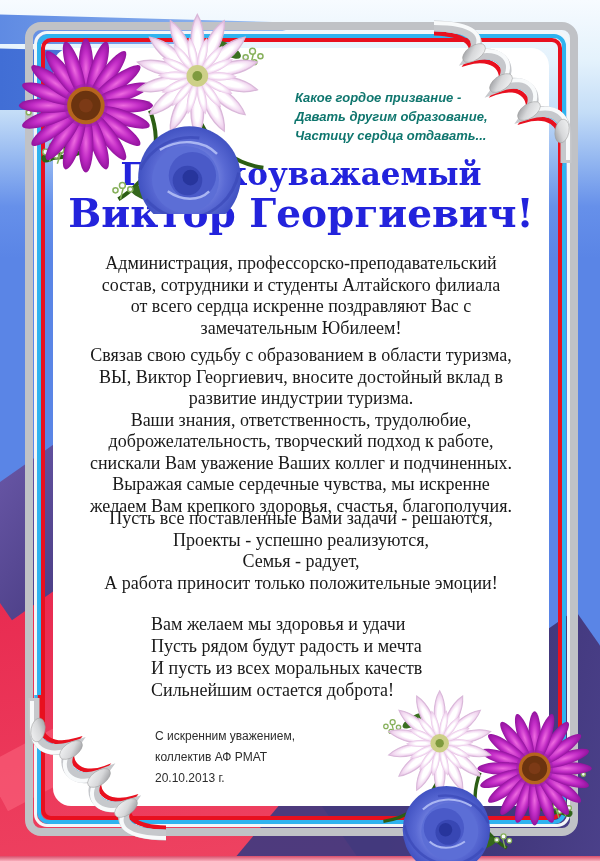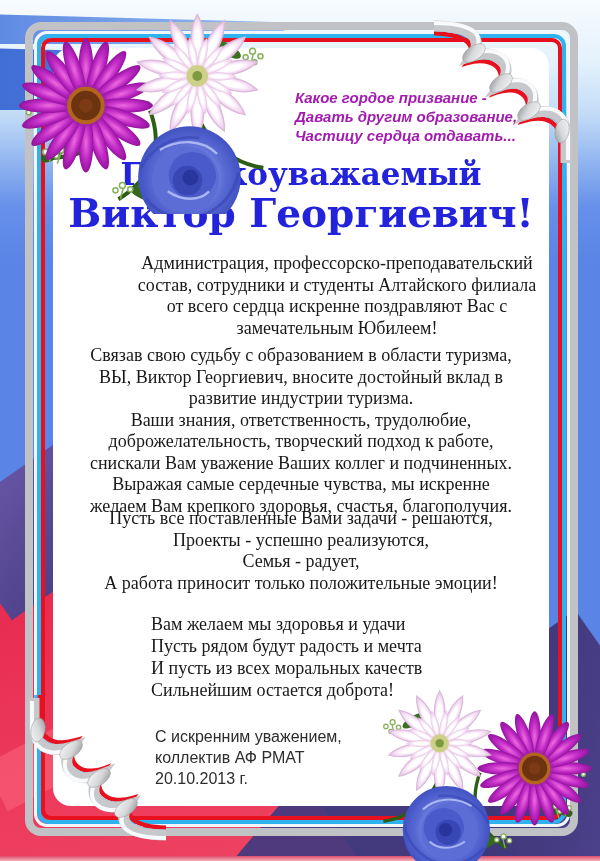--- a/index.html
+++ b/index.html
@@ -36,38 +36,38 @@
       border:3px solid #f3f6f8;border-radius:13px;}
   .f-cyan{left:37px;top:34px;right:34px;bottom:37px;z-index:2;
       border:4px solid #2fb3ef;border-radius:12px;}
   .f-red{left:41px;top:38px;right:38px;bottom:41px;z-index:2;
       border:4px solid #e8101f;border-radius:10px;}
   
   .card{left:53px;top:48px;right:51px;bottom:55px;z-index:3;
       background:#fff;border-radius:18px;}
   
   .ml{white-space:pre-line;}
-  .ep{left:242px;top:40px;width:236px;color:#a21caf;
+  .ep{left:242px;top:40px;width:236px;color:#0f766e;
       font-family:"Liberation Sans",sans-serif;font-weight:bold;
-      font-style:italic;font-size:15px;line-height:19px;}
+      font-style:italic;font-size:13px;line-height:19px;}
   .t1{left:0;top:110px;width:100%;text-align:center;color:#2323dc;
       font-family:"DejaVu Serif","Liberation Serif",serif;
       font-weight:bold;font-size:31px;line-height:33px;}
   .t2{left:0;top:143px;width:100%;text-align:center;color:#2323dc;
       font-family:"DejaVu Serif","Liberation Serif",serif;
       font-weight:bold;font-size:39px;line-height:44px;}
   .par{left:0;width:100%;text-align:center;color:#191919;
       font-size:18px;line-height:21.5px;}
-  .p-greet{top:205px;margin-left:36px;}
+  .p-greet{top:205px;}
   .p-trib{top:297px;font-family:Liberation Serif, serif;}
   .p-wish{top:460px;}
   .poem{left:98px;top:565px;text-align:left;color:#191919;
       font-size:18px;line-height:22px;}
   .sig{left:102px;top:678px;text-align:left;color:#2d2d2d;
-      font-family:"Liberation Sans",sans-serif;font-size:16px;line-height:21px;}
+      font-family:"Liberation Sans",sans-serif;font-size:12px;line-height:21px;}
   
   .ribbon{z-index:4;}
   .ribbon.tr{right:16px;top:6px;}
   .ribbon.bl{left:16px;bottom:6px;transform:rotate(180deg);}
   .flowers{z-index:5;}
   .flowers.tl{left:2px;top:2px;}
   .flowers.br{right:-6px;bottom:0;transform:scaleX(-1);}
 </style>
 </head>
 <body>

